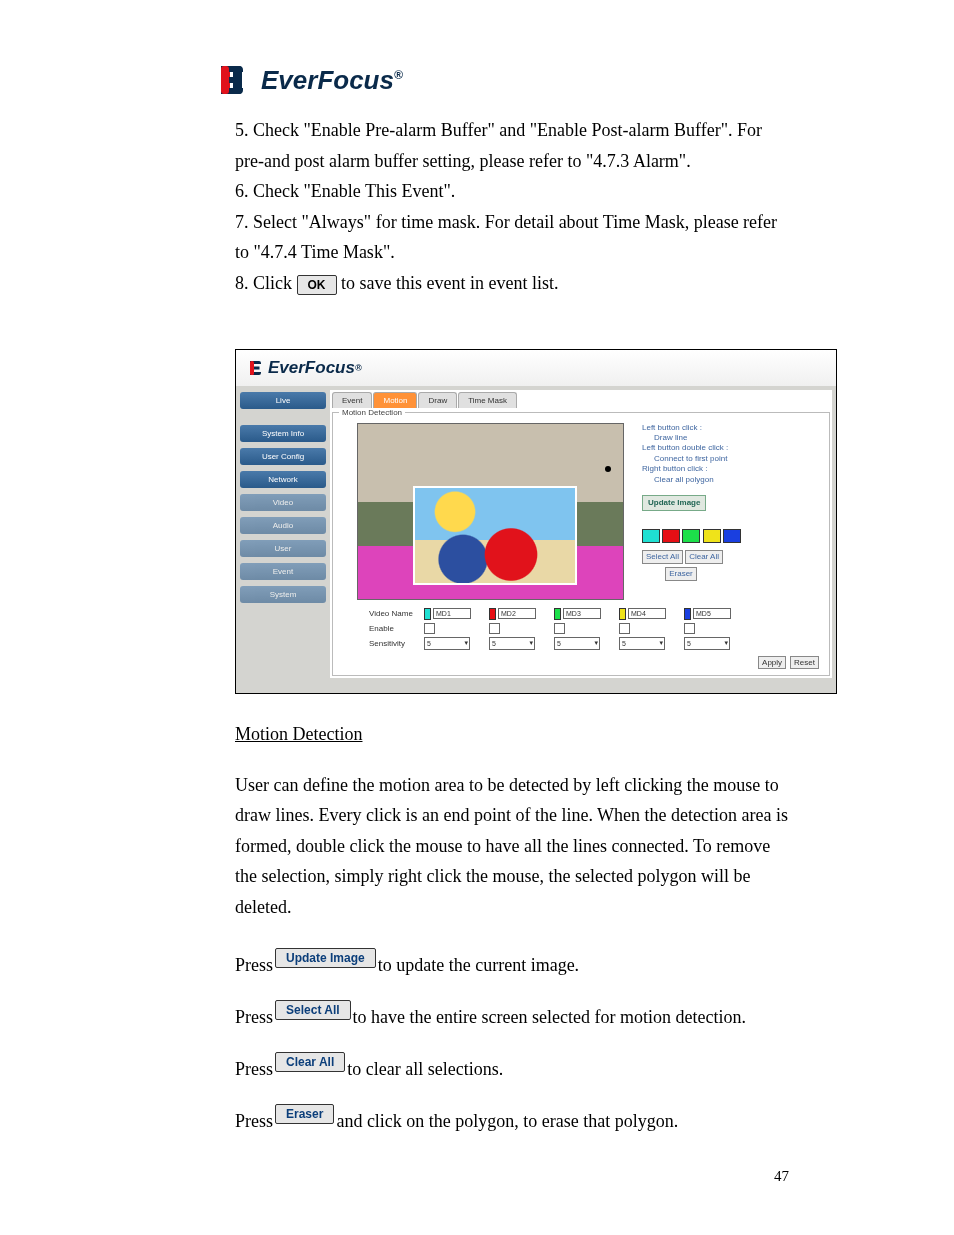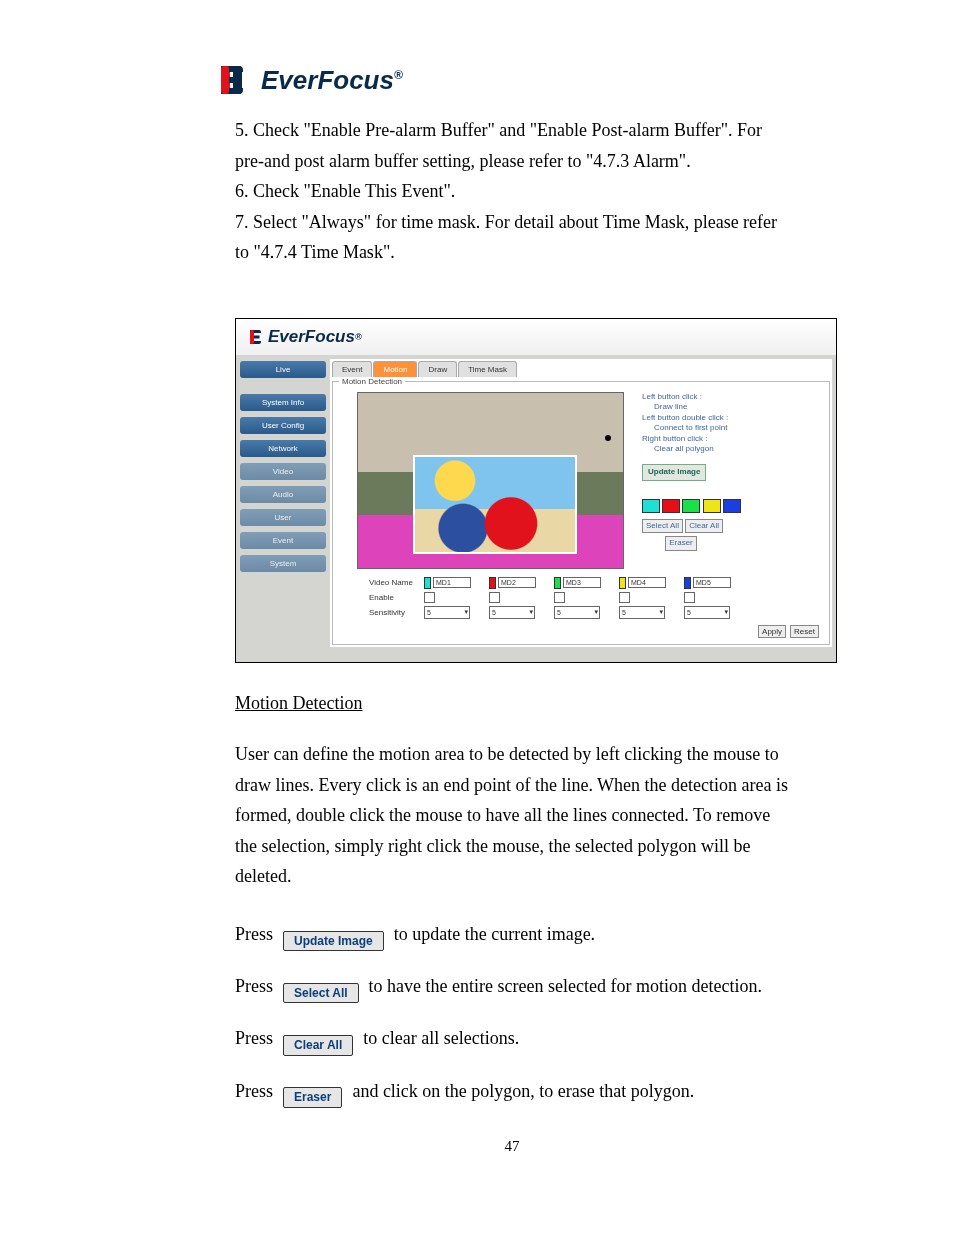--- a/index.html
+++ b/index.html
@@ -100,22 +100,22 @@
   .ss-row { display:flex; align-items:center; margin-bottom:3px;}
   .ss-row-label { width:55px; }
   .ss-cell { width:65px; display:flex; align-items:center; gap:2px;}
   .ss-col-sw { width:5px; height:10px; border:1px solid #333;}
   .ss-inp { width:34px; height:9px; border:1px solid #666; font-size:7px; padding-left:2px; background:#fff; display:inline-flex; align-items:center;}
   .ss-ck { width:9px; height:9px; border:1px solid #666; background:#fff;}
   .ss-sel { width:42px; height:11px; border:1px solid #666; font-size:7px; background:#fff; display:inline-flex; align-items:center; padding-left:2px; position:relative;}
   .ss-sel::after { content:"▾"; position:absolute; right:1px; font-size:7px; color:#333; }
   .ss-action-row { display:flex; justify-content:flex-end; gap:4px; margin-top:6px; padding-right:4px;}
   .section-heading { text-decoration: underline; margin-top: 30px; margin-bottom: 25px; }
-  .footer { text-align: center; font-size: 15px; margin-top: 30px; }
-  .press-line { margin-bottom: 18px; display:flex; align-items:flex-end; gap:10px; flex-wrap:wrap; line-height:1.9;margin-top:10px;}
+  .footer { text-align: right; font-size: 15px; margin-top: 30px; }
+  .press-line { margin-bottom: 18px; display:flex; align-items:flex-start; gap:2px; flex-wrap:wrap; line-height:1.9;margin-top:10px;}
   .press-line > span:first-child { margin-right:0;}
 </style>
 </head>
 <body>
 
 <div class="page">
 
   <div class="logo-row">
     <svg class="logo-svg" viewBox="0 0 40 40">
       <rect x="4" y="6" width="9" height="28" rx="3" fill="#e1121b"></rect>
@@ -126,20 +126,25 @@
     </svg>
     <span class="brand">
       <span>EverFocus</span><span class="reg">®</span>
     </span>
   </div>
 
   <div class="body-text">
     <div>5. Check "Enable Pre-alarm Buffer" and "Enable Post-alarm Buffer". For pre-and post alarm buffer setting, please refer to "4.7.3 Alarm".</div>
     <div>6. Check "Enable This Event".</div>
     <div>7. Select "Always" for time mask. For detail about Time Mask, please refer to "4.7.4 Time Mask".</div>
+    <div>
+      <span>8. Click </span>
+      <span class="small-btn plain">OK</span>
+      <span> to save this event in event list.</span>
+    </div>
   </div>
 
   <div class="screenshot-box">
     <div class="ss-header">
       <div class="ss-brand">
         <svg width="20" height="20" viewBox="0 0 40 40">
           <path d="M4 6 h18 a4 4 0 0 1 4 4 v2 h-14 v5 h11 v6 h-11 v5 h14 v2 a4 4 0 0 1 -4 4 h-18 z" fill="#0a2a4a"></path>
           <rect x="4" y="6" width="8" height="28" rx="3" fill="#e1121b"></rect>
         </svg>
         <span>EverFocus</span>

